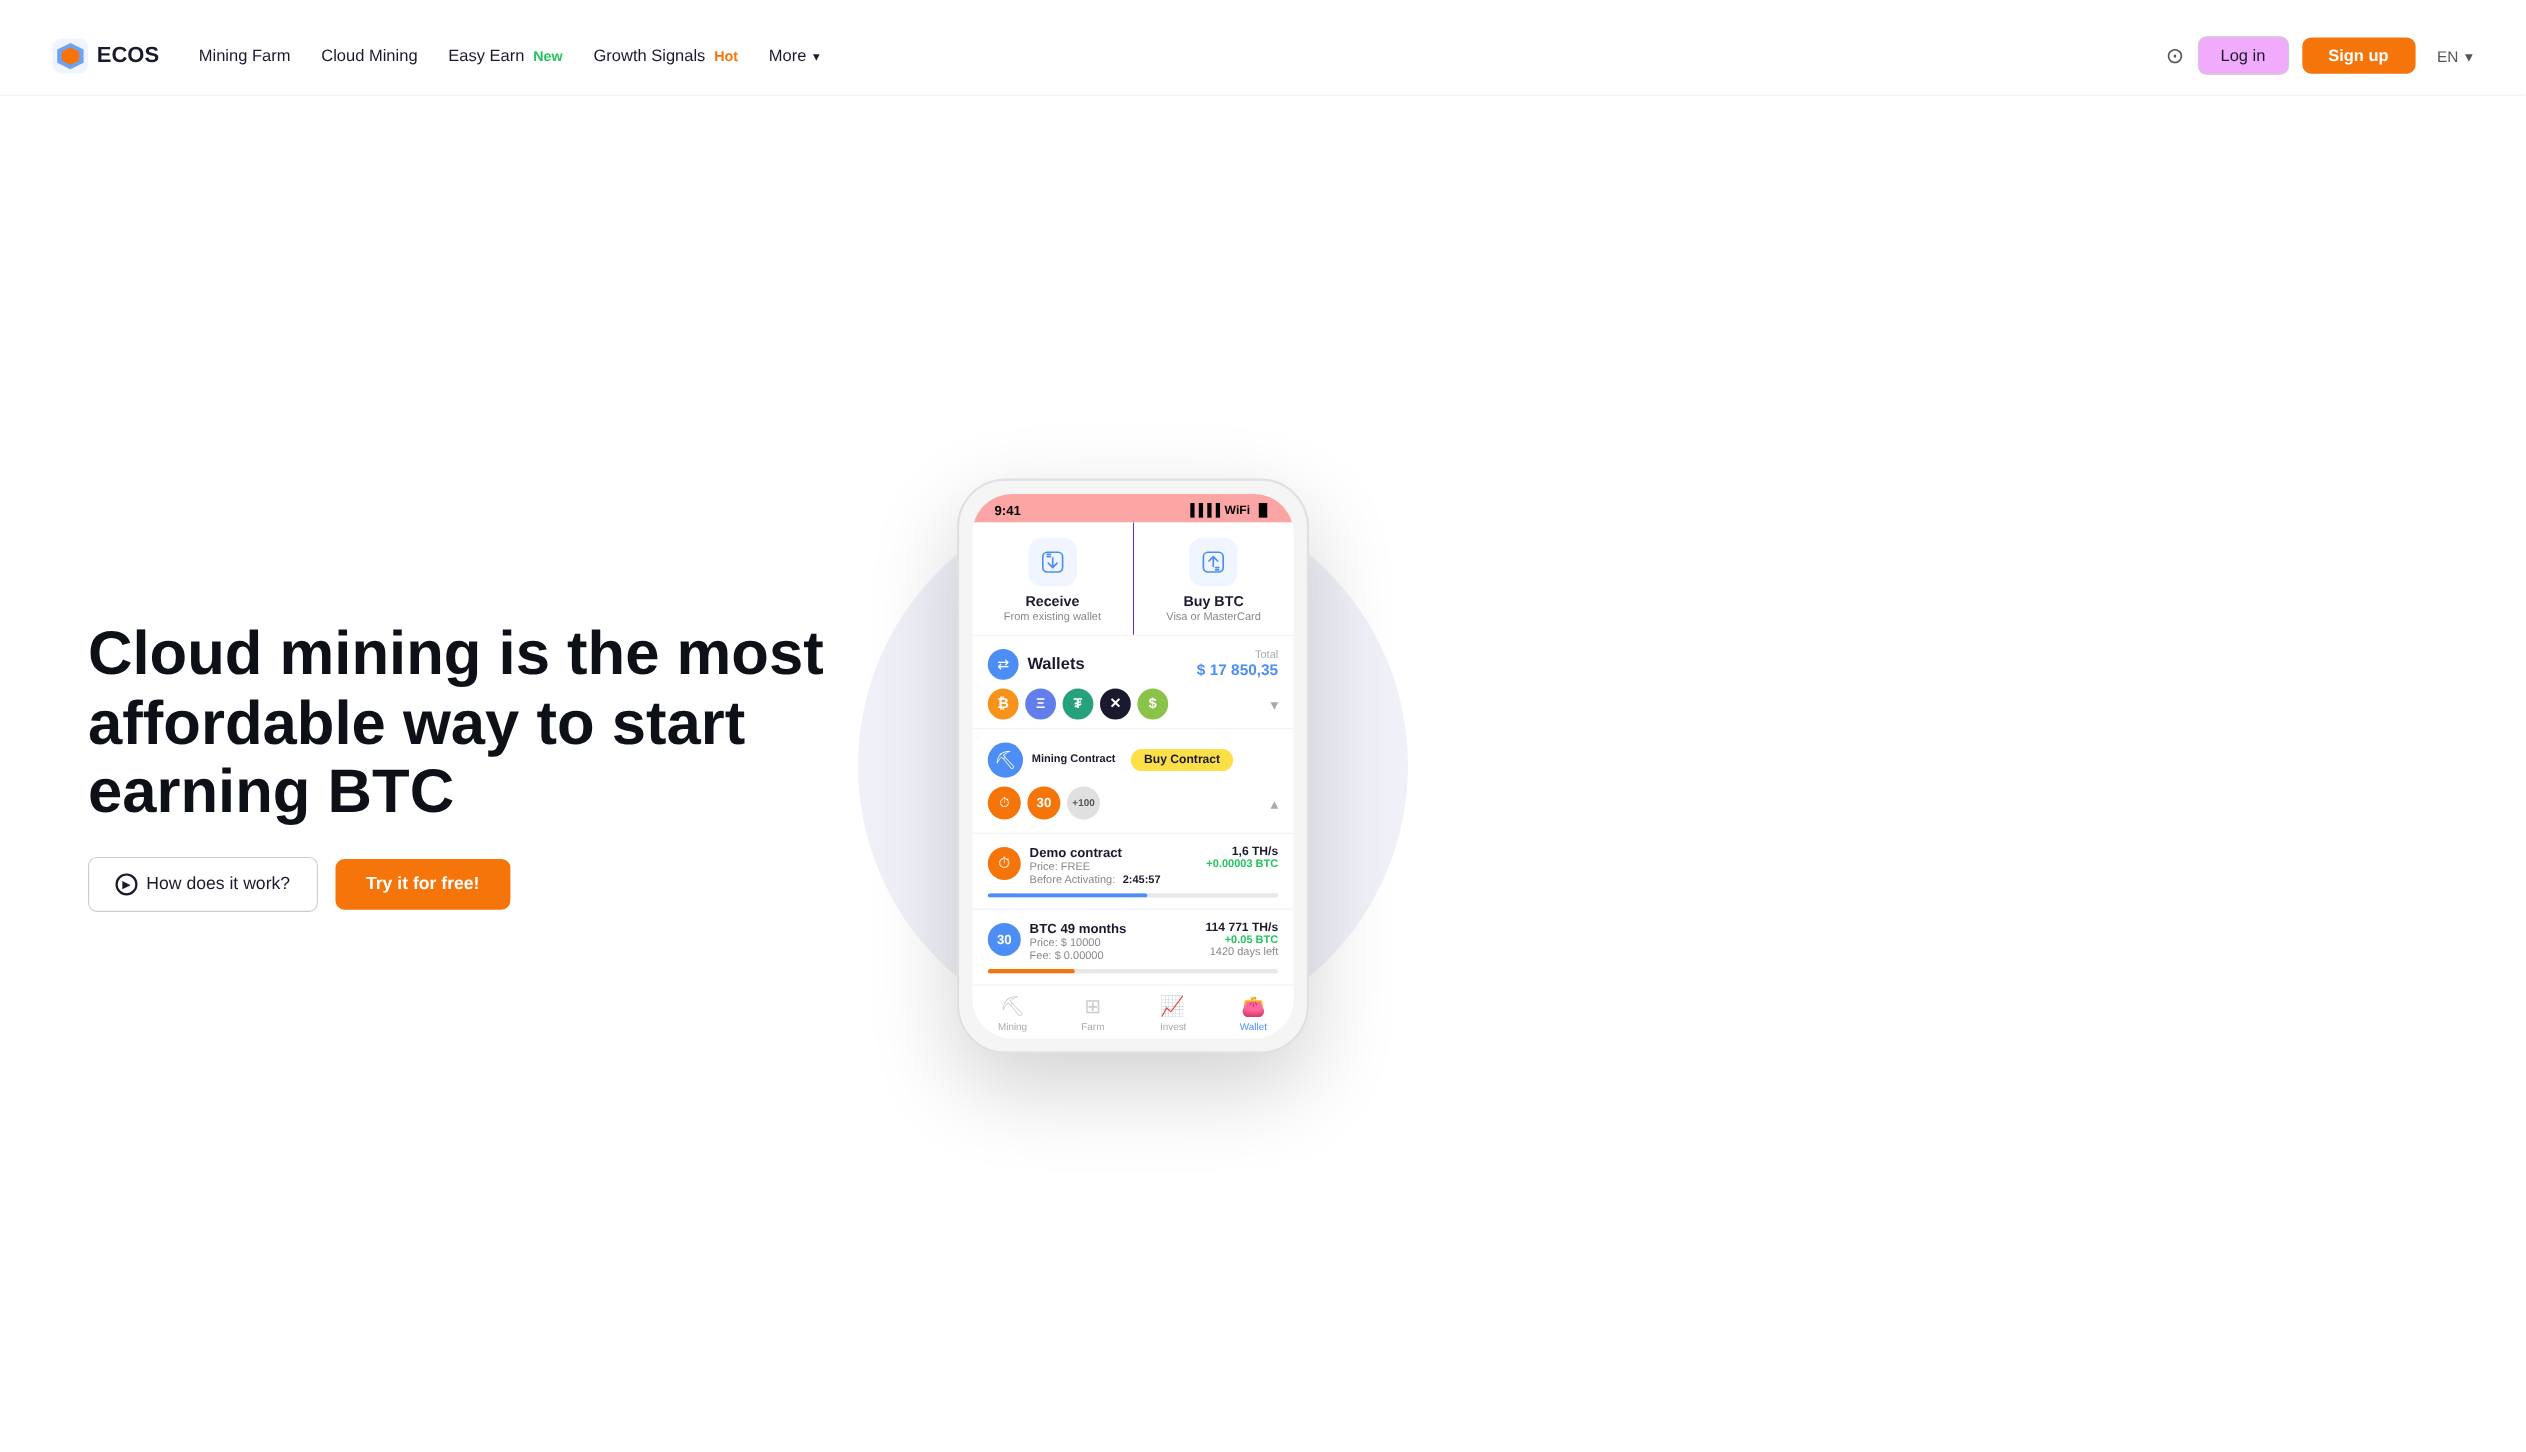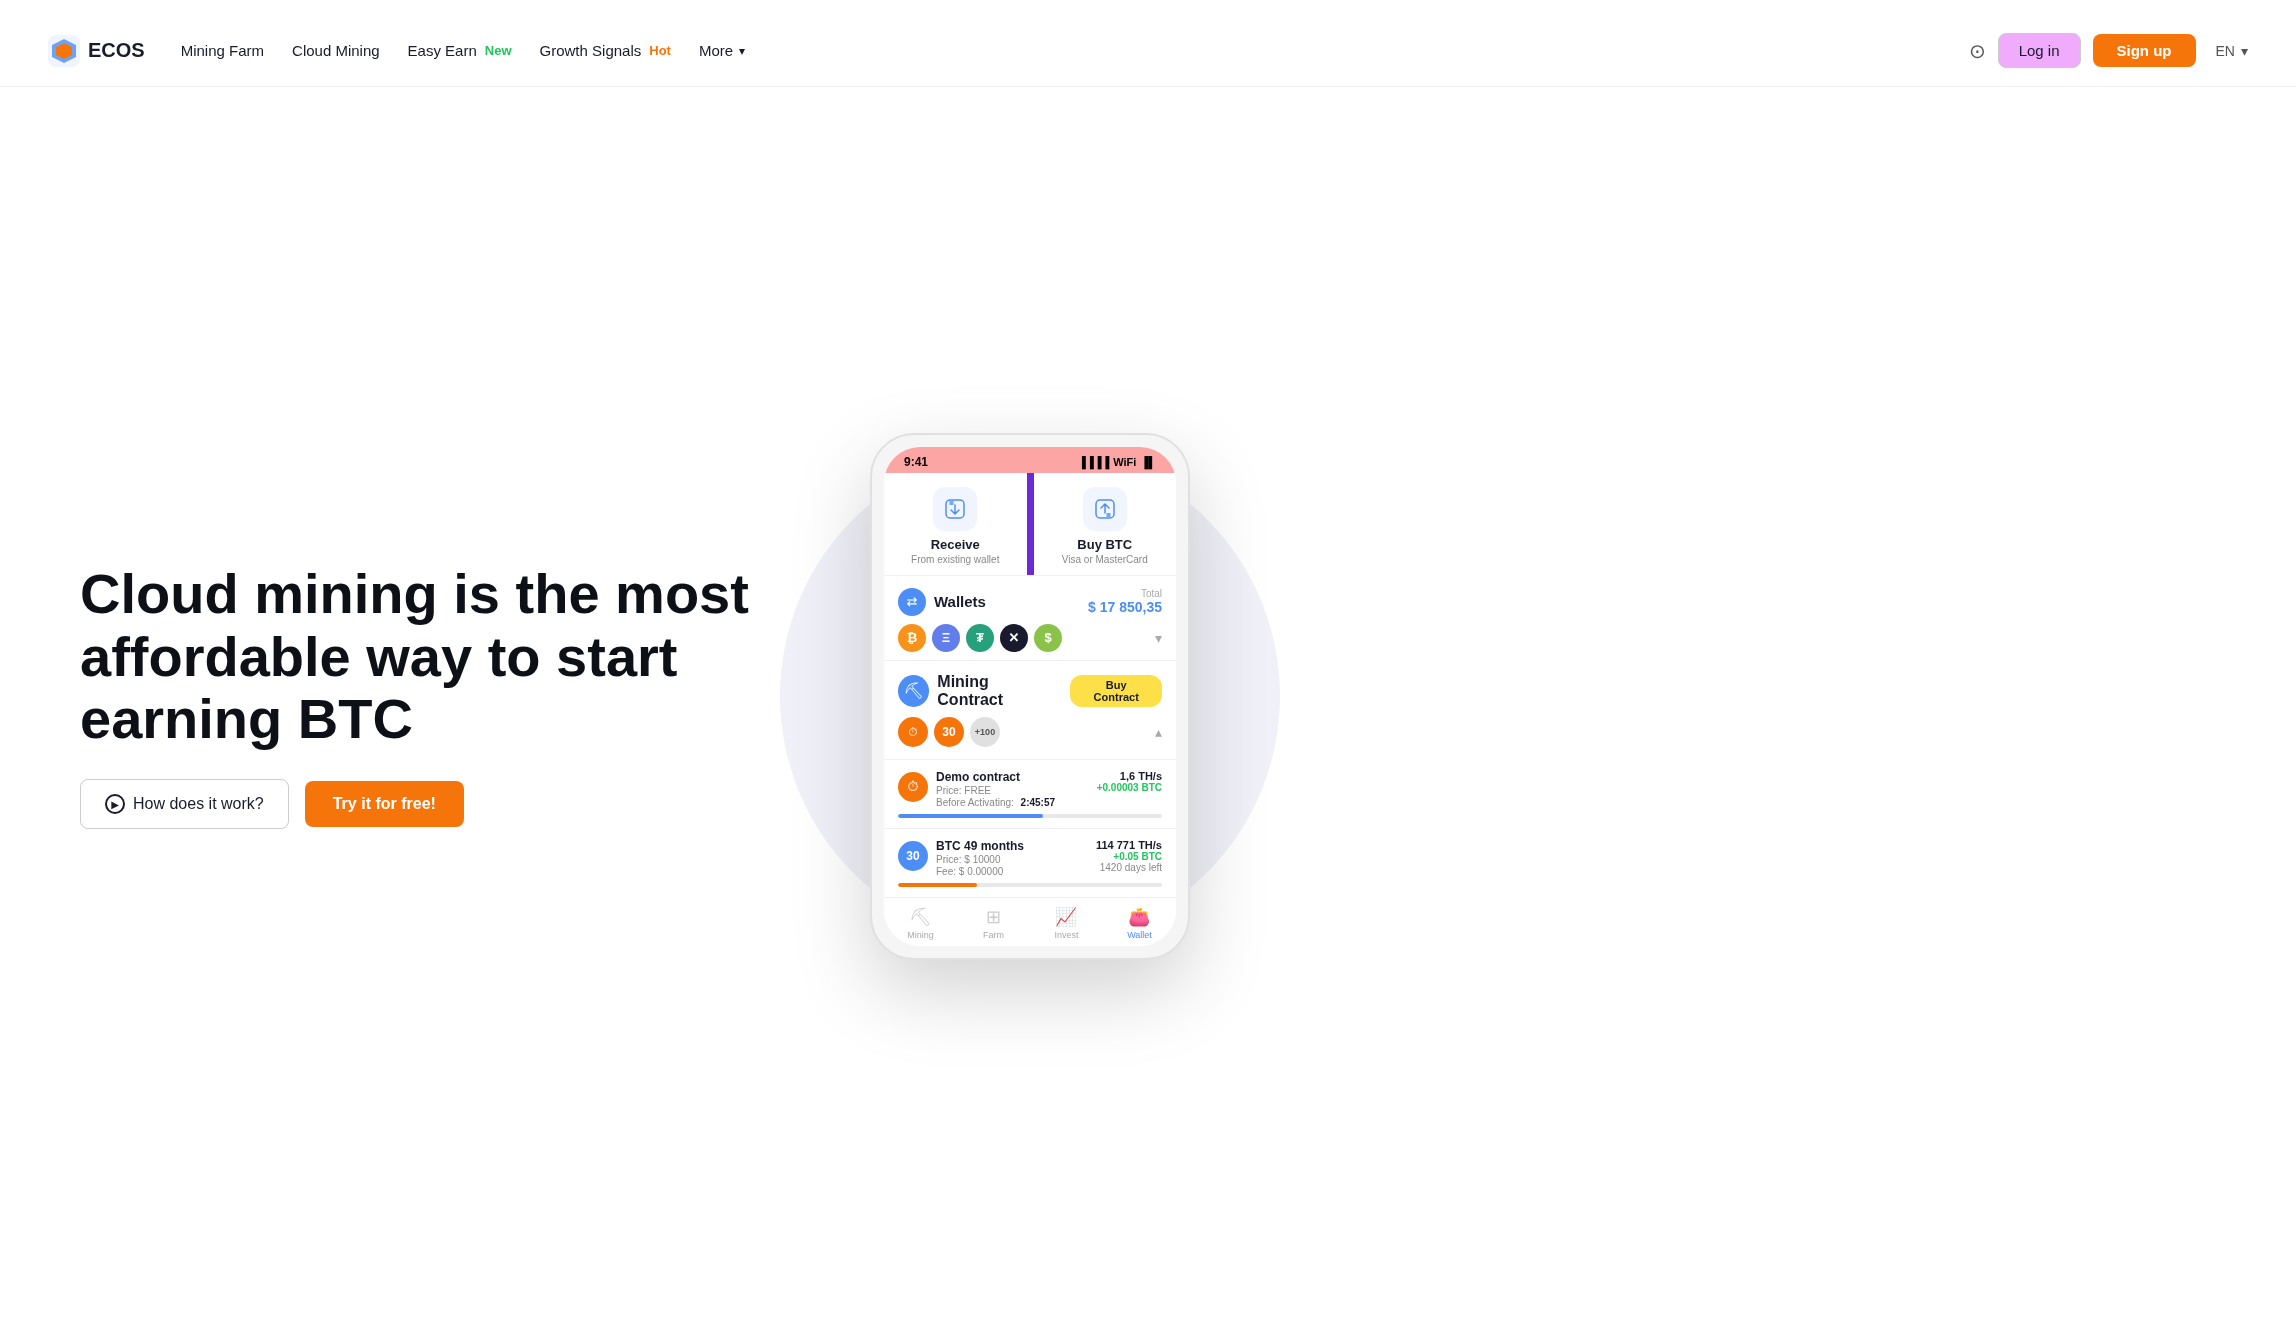--- a/index.html
+++ b/index.html
@@ -42,21 +42,21 @@
       padding: 12px; box-shadow: 0 30px 80px rgba(0,0,0,0.18);
       border: 2px solid #e0e0e0;
     }
     .phone-inner { background: #fff; border-radius: 36px; overflow: hidden; }
     .phone-status-bar { background: #fca5a5; display: flex; justify-content: space-between; align-items: center; padding: 8px 20px 4px; font-size: 12px; font-weight: 600; color: #000; }
     .status-right { display: flex; align-items: center; gap: 4px; }
 
     
     .action-cards { display: flex; gap: 0; border-bottom: 1px solid #f0f0f0; }
     .action-card { flex: 1; display: flex; flex-direction: column; align-items: center; padding: 14px 10px 10px; cursor: pointer; background: #fff; }
-    .action-card:first-child { border-right: 7px solid #6d28d9; }
+    .action-card:first-child { border-right: 1px solid #6d28d9; }
     .action-card-icon { width: 44px; height: 44px; background: #f0f5ff; border-radius: 12px; display: flex; align-items: center; justify-content: center; margin-bottom: 6px; }
     .action-card-title { font-size: 13px; font-weight: 600; color: #1a1a2e; }
     .action-card-sub { font-size: 10px; color: #888; margin-top: 2px; }
 
     
     .wallet-section { padding: 12px 14px 8px; border-bottom: 1px solid #f0f0f0; }
     .wallet-header { display: flex; justify-content: space-between; align-items: flex-start; margin-bottom: 8px; }
     .wallet-title { font-size: 15px; font-weight: 700; color: #1a1a2e; }
     .wallet-total-label { font-size: 10px; color: #aaa; text-align: right; }
     .wallet-total-value { font-size: 14px; font-weight: 700; color: #4c8ef5; }
@@ -66,21 +66,21 @@
     .coin-eth { background: #627eea; }
     .coin-usdt { background: #26a17b; }
     .coin-xrp { background: #1a1a2e; }
     .coin-usd { background: #8bc34a; }
     .chevron-down { font-size: 14px; color: #aaa; margin-left: auto; }
 
     
     .mining-section { padding: 12px 14px; border-bottom: 1px solid #f0f0f0; }
     .mining-header { display: flex; align-items: center; gap: 8px; margin-bottom: 8px; }
     .mining-icon { width: 32px; height: 32px; background: #4c8ef5; border-radius: 50%; display: flex; align-items: center; justify-content: center; color: #fff; font-size: 16px; }
-    .mining-title { font-size: 16px; font-weight: 700; color: #1a1a2e; }
+    .mining-title { font-size: 10px; font-weight: 700; color: #1a1a2e; }
     .btn-buy-contract { padding: 4px 12px; background: #fde047; border: none; border-radius: 12px; font-size: 11px; font-weight: 700; color: #1a1a2e; cursor: pointer; margin-left: 6px; }
     .contract-icons { display: flex; align-items: center; gap: 6px; margin-top: 6px; }
     .ci-orange { background: #f5750a; color: #fff; }
     .ci-label { background: #f5750a; color: #fff; font-weight: 700; font-size: 12px; width: 30px; height: 30px; border-radius: 50%; display: flex; align-items: center; justify-content: center; }
     .ci-plus { background: #e0e0e0; color: #555; font-size: 10px; font-weight: 600; }
     .chevron-up { font-size: 14px; color: #aaa; margin-left: auto; }
 
     
     .demo-contract { padding: 10px 14px; border-bottom: 1px solid #f0f0f0; }
     .contract-row { display: flex; align-items: flex-start; gap: 8px; }

